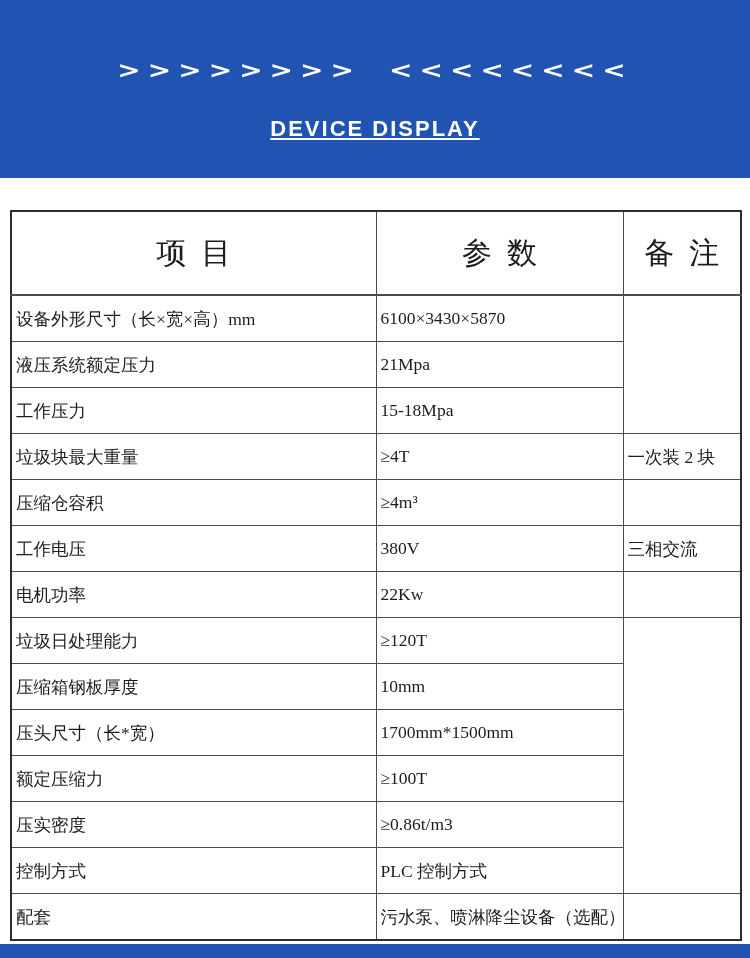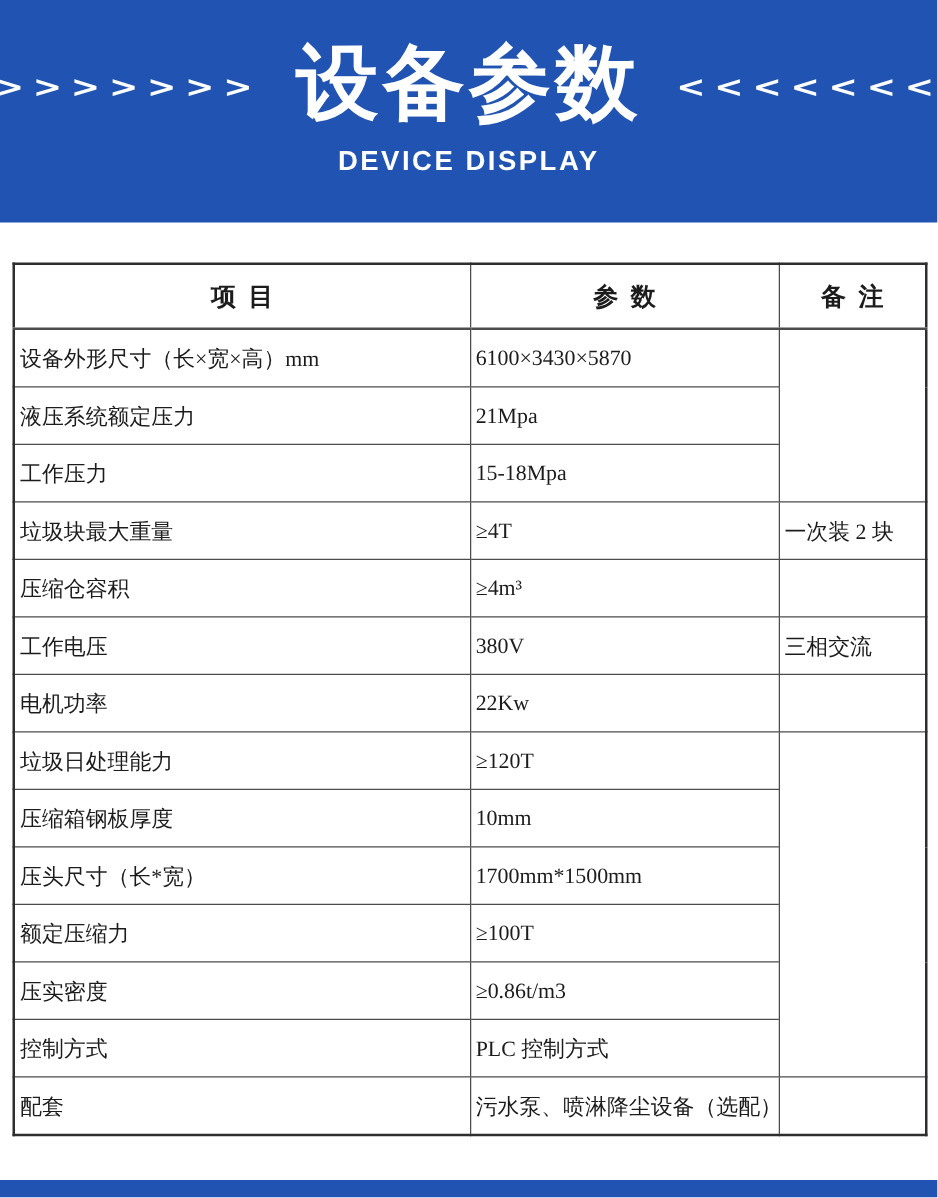--- a/index.html
+++ b/index.html
@@ -47,44 +47,45 @@
     font-weight: 900;
     letter-spacing: 3px;
     white-space: nowrap;
     line-height: 1;
   }
   .banner-subtitle {
     font-size: 22px;
     font-weight: 600;
     letter-spacing: 2px;
     margin-top: 6px;
+    text-decoration: underline;
   }
 
   
   .table-wrap {
     margin: 32px 10px 0 10px;
   }
   table.params {
     width: 730px;
     border-collapse: collapse;
     table-layout: fixed;
     border: 2px solid #2e2e2e;
     font-family: "Liberation Serif", "DejaVu Serif", serif;
     color: #1c1c1c;
   }
   table.params th {
     height: 50px;
-    font-size: 20px;
-    font-weight: 700;
+    font-size: 30px;
+    font-weight: 400;
     text-align: center;
     vertical-align: middle;
     white-space: pre;
     border: 1px solid #4c4c4c;
     border-bottom: 2px solid #4c4c4c;
-    padding: 0;
+    padding: 16px;
   }
   table.params td {
     height: 45px;
     font-size: 17.5px;
     text-align: left;
     vertical-align: middle;
     border: 1px solid #4c4c4c;
     padding: 0 4px;
     white-space: nowrap;
     overflow: hidden;
@@ -99,21 +100,20 @@
     height: 14px;
     background: #2154b2;
   }
 </style>
 </head>
 <body>
 
 <div class="banner">
   <div class="banner-row">
     <span class="arrows">&gt;&gt;&gt;&gt;&gt;&gt;&gt;&gt;</span>
-    <span class="banner-title">设备参数</span>
     <span class="arrows">&lt;&lt;&lt;&lt;&lt;&lt;&lt;&lt;</span>
   </div>
   <div class="banner-subtitle">DEVICE DISPLAY</div>
 </div>
 
 <div class="table-wrap">
   <table class="params">
     <colgroup>
       <col style="width:365px">
       <col style="width:247px">

